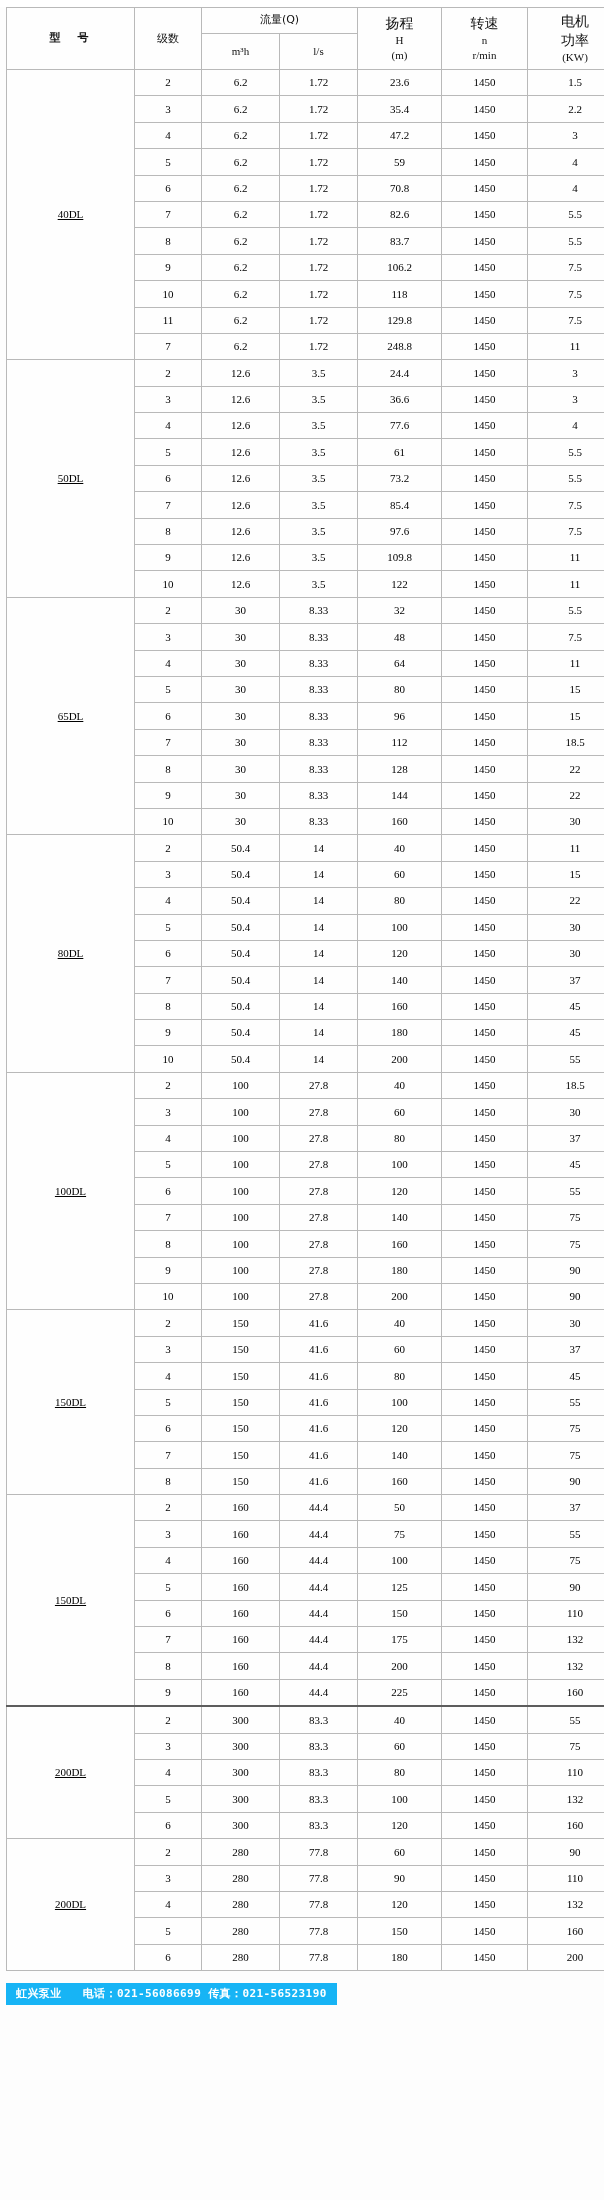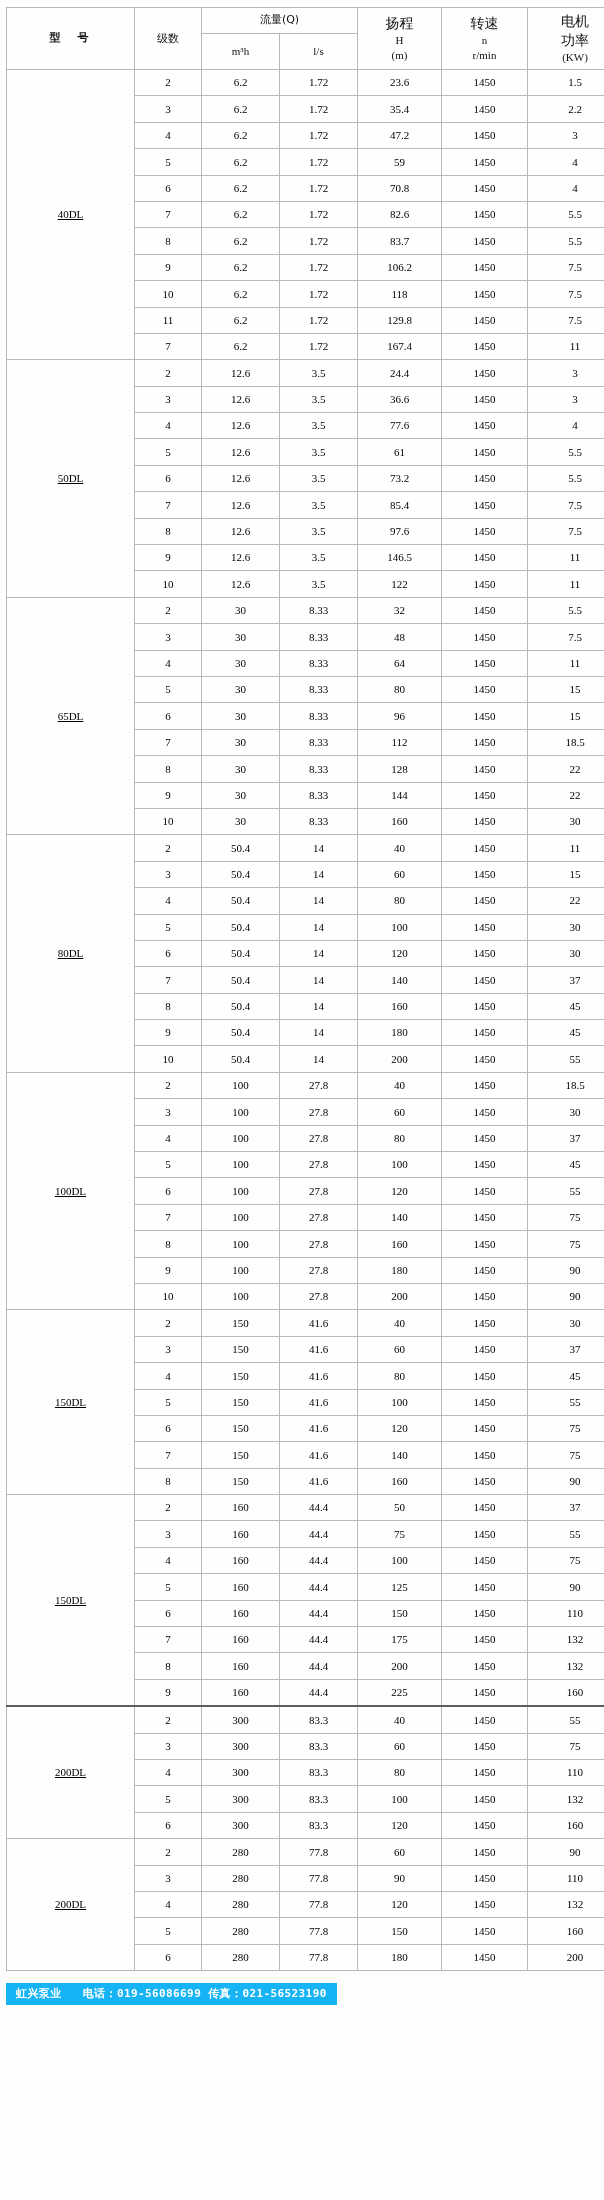--- a/index.html
+++ b/index.html
@@ -235,21 +235,21 @@
           <td class="data-cell">6.2</td>
           <td class="data-cell">1.72</td>
           <td class="data-cell">129.8</td>
           <td class="data-cell">1450</td>
           <td class="data-cell">7.5</td>
         </tr>
         <tr>
           <td class="data-cell">7</td>
           <td class="data-cell">6.2</td>
           <td class="data-cell">1.72</td>
-          <td class="data-cell">167.4</td>
+          <td class="data-cell">248.8</td>
           <td class="data-cell">1450</td>
           <td class="data-cell">11</td>
         </tr>
         <tr class="group-first">
           <td class="model-cell" rowspan="9">50DL</td>
           <td class="data-cell">2</td>
           <td class="data-cell">12.6</td>
           <td class="data-cell">3.5</td>
           <td class="data-cell">24.4</td>
           <td class="data-cell">1450</td>
@@ -300,21 +300,21 @@
           <td class="data-cell">12.6</td>
           <td class="data-cell">3.5</td>
           <td class="data-cell">97.6</td>
           <td class="data-cell">1450</td>
           <td class="data-cell">7.5</td>
         </tr>
         <tr>
           <td class="data-cell">9</td>
           <td class="data-cell">12.6</td>
           <td class="data-cell">3.5</td>
-          <td class="data-cell">146.5</td>
+          <td class="data-cell">109.8</td>
           <td class="data-cell">1450</td>
           <td class="data-cell">11</td>
         </tr>
         <tr>
           <td class="data-cell">10</td>
           <td class="data-cell">12.6</td>
           <td class="data-cell">3.5</td>
           <td class="data-cell">122</td>
           <td class="data-cell">1450</td>
           <td class="data-cell">11</td>
@@ -739,16 +739,16 @@
           <td class="data-cell">280</td>
           <td class="data-cell">77.8</td>
           <td class="data-cell">180</td>
           <td class="data-cell">1450</td>
           <td class="data-cell">200</td>
         </tr>
       </tbody>
   </table>
 
   <div class="footer-wrap">
-    <span class="footer-bar" style="background: rgb(23, 180, 245); color: rgb(255, 255, 255);"><span class="cn">虹兴泵业</span>&nbsp;&nbsp;&nbsp;<span class="cn">电话：</span><span>019-56086699</span>&nbsp;<span class="cn">传真：</span><span>021-56523190</span></span>
+    <span class="footer-bar" style="background: rgb(23, 180, 245); color: rgb(255, 255, 255);"><span class="cn">虹兴泵业</span>&nbsp;&nbsp;&nbsp;<span class="cn">电话：</span><span>021-56086699</span>&nbsp;<span class="cn">传真：</span><span>021-56523190</span></span>
   </div>
 
 </div>
 
 </body></html>

